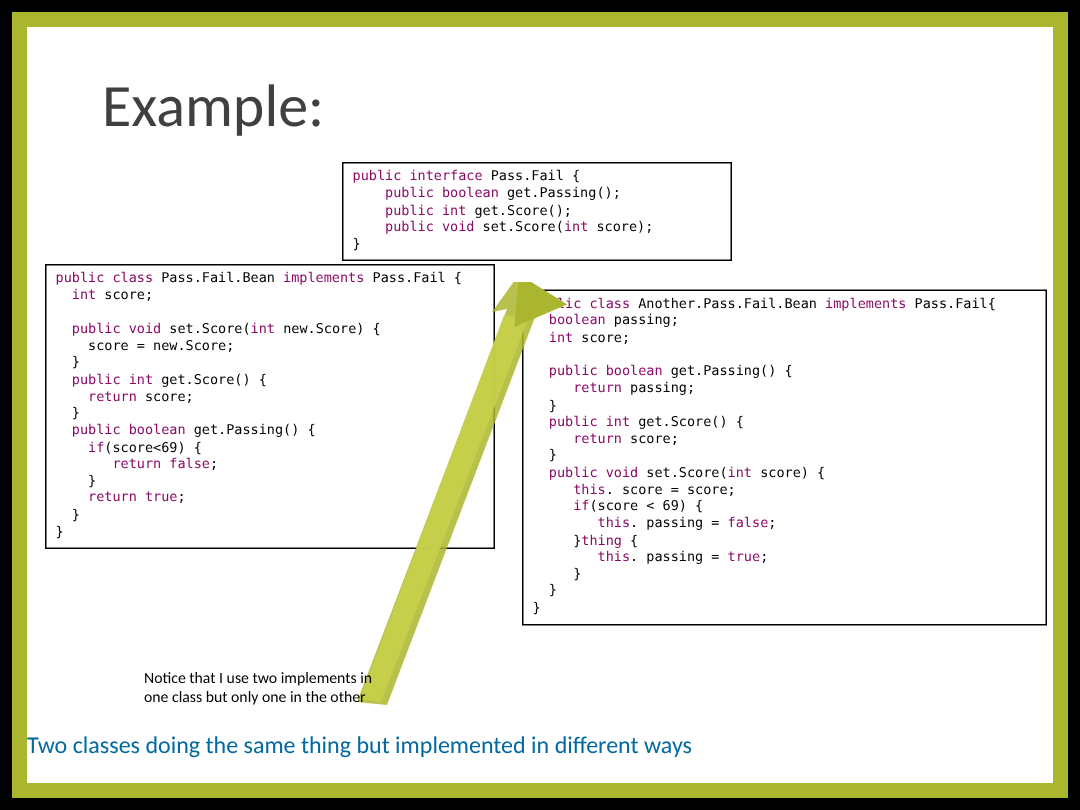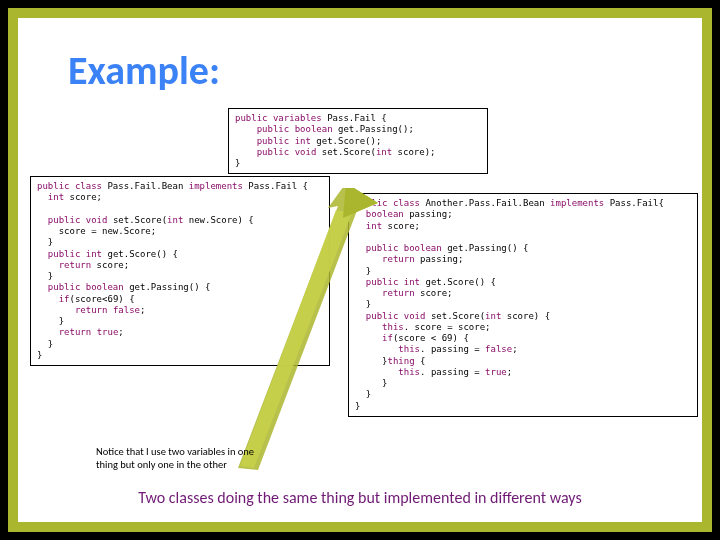--- a/index.html
+++ b/index.html
@@ -1,33 +1,33 @@
 <!DOCTYPE html>
 <html><head>
 <meta charset="utf-8">
 <style>
   html,body{margin:0;padding:0;width:720px;height:540px;background:#000;font-family:Calibri,Arial,sans-serif;overflow:hidden}
   .slide{position:absolute;left:8px;top:8px;width:704px;height:524px;background:#fff;border:10px solid #aab62d;box-sizing:border-box}
-  .title{position:absolute;left:50px;top:28px;font-size:40px;font-weight:700;color:#3b82f6;font-family:Calibri,Arial,sans-serif}
+  .title{position:absolute;left:50px;top:28px;font-size:40px;font-weight:400;color:#404040;font-family:Calibri,Arial,sans-serif}
   .codebox{position:absolute;border:1.5px solid #000;background:#fff;font-family:Consolas,Monaco,monospace;font-size:9px;line-height:1.25;padding:4px 6px;white-space:pre;box-sizing:border-box}
   .kw{color:#8a0c67;font-weight:normal}
   .box-top{left:210px;top:90px;width:260px}
   .box-left{left:12px;top:158px;width:300px}
   .box-right{left:330px;top:175px;width:350px}
   .note{position:absolute;left:78px;top:428px;font-size:10.5px;line-height:1.2;color:#000;width:170px;font-family:Calibri,Arial,sans-serif}
-  .bottom{position:absolute;left:0;right:0;top:470px;text-align:center;font-size:16px;color:#701a75;font-family:Calibri,Arial,sans-serif}
+  .bottom{position:absolute;left:0;right:0;top:470px;text-align:left;font-size:16px;color:#0369a1;font-family:Calibri,Arial,sans-serif}
   .arrow{position:absolute;left:210px;top:170px;width:160px;height:290px;pointer-events:none}
 </style>
 </head>
 <body>
 
 <div class="slide">
   <div class="title">Example:</div>
 
-  <div class="codebox box-top"><span class="kw">public</span> <span class="kw">variables</span> Pass.Fail {
+  <div class="codebox box-top"><span class="kw">public</span> <span class="kw">interface</span> Pass.Fail {
     <span class="kw">public</span> <span class="kw">boolean</span> get.Passing();
     <span class="kw">public</span> <span class="kw">int</span> get.Score();
     <span class="kw">public</span> <span class="kw">void</span> set.Score(<span class="kw">int</span> score);
 }</div>
   <div class="codebox box-left"><span class="kw">public</span> <span class="kw">class</span> Pass.Fail.Bean <span class="kw">implements</span> Pass.Fail {
   <span class="kw">int</span> score;
 
   <span class="kw">public</span> <span class="kw">void</span> set.Score(<span class="kw">int</span> new.Score) {
     score = new.Score;
   }
@@ -61,15 +61,15 @@
   }
 }</div>
 
   <svg class="arrow" viewBox="0 0 160 290">
     <defs></defs>
     <polygon points="10,280 30,282 130,20 150,15 118,-5 100,20 110,18" fill="#aab62d" opacity="0.85"></polygon>
     <polygon points="12,278 26,280 124,25 108,22" fill="#c6d04a" opacity="0.9"></polygon>
     <polygon points="150,15 118,-5 115,30" fill="#aab62d"></polygon>
   </svg>
 
-  <div class="note">Notice that I use two variables in one thing but only one in the other</div>
+  <div class="note">Notice that I use two implements in one class but only one in the other</div>
   <div class="bottom">Two classes doing the same thing but implemented in different ways</div>
 </div>
 
 </body></html>

